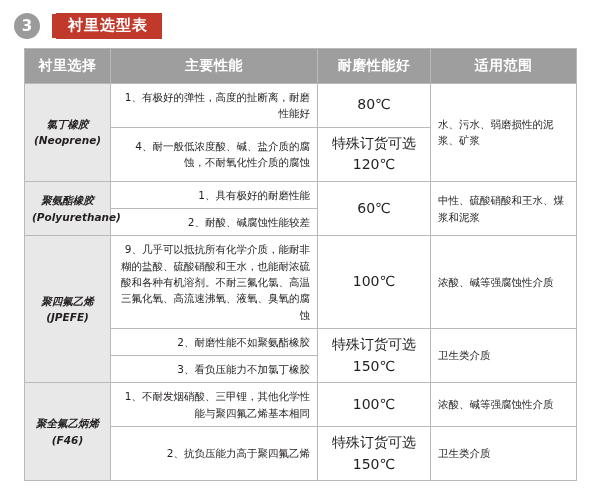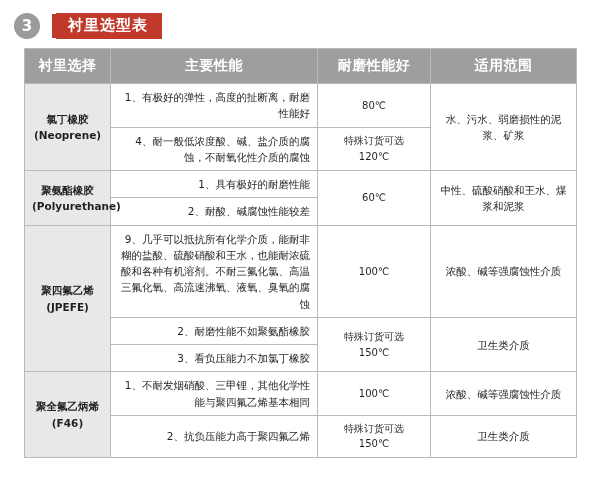--- a/index.html
+++ b/index.html
@@ -93,34 +93,35 @@
     padding: 4px 4px;
     letter-spacing: 0.5px;
   }
   td.lining {
     background: #e8e8e8;
     text-align: center;
     font-weight: bold;
     font-size: 10.5px;
     line-height: 1.5;
     padding: 4px 2px;
+    font-style: italic;
   }
   td.perf {
     text-align: right;
     background: #ffffff;
     font-size: 10.5px;
   }
   td.temp {
     text-align: center;
     background: #ffffff;
-    font-size: 10px;
+    font-size: 14px;
     line-height: 1.5;
   }
   td.scope {
-    text-align: center;
+    text-align: left;
     background: #ffffff;
     font-size: 10.5px;
     line-height: 1.55;
     padding-left: 9px;
   }
   
   col.c1 { width: 86px; }
   col.c2 { width: 207px; }
   col.c3 { width: 113px; }
   col.c4 { width: 146px; }

